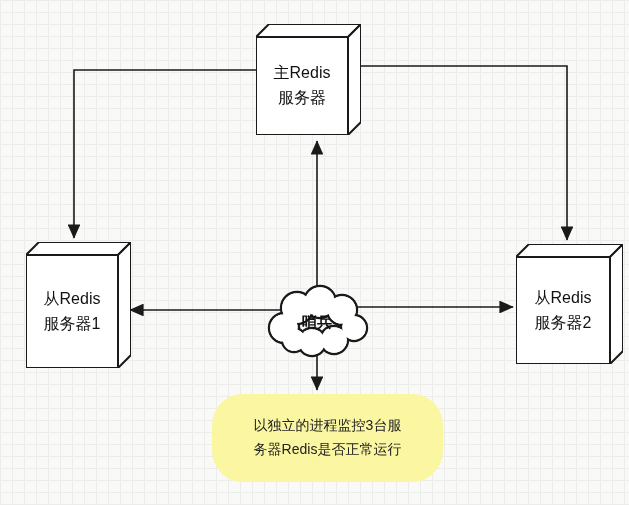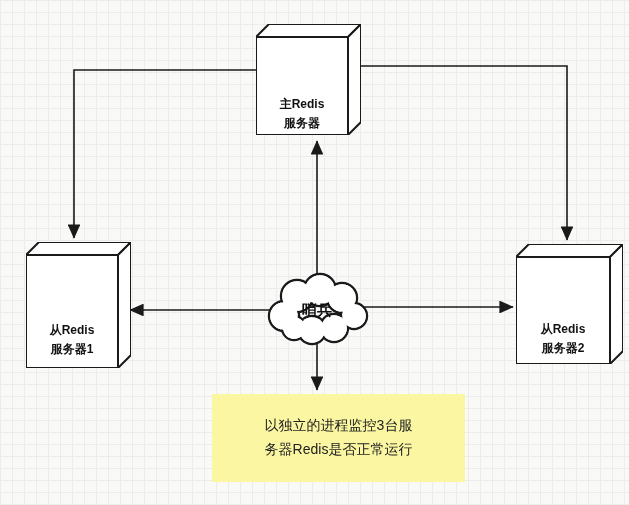--- a/index.html
+++ b/index.html
@@ -13,38 +13,38 @@
       linear-gradient(90deg, #ececea 1px, transparent 1px);
     background-size:12px 12px;
     font-family:"Liberation Sans", sans-serif;
   }
   .connectors{position:absolute;left:0;top:0;z-index:1;}
   .node{position:absolute;z-index:2;}
   .box-frame{display:block;}
   .box-label{
     position:absolute;left:0;
     display:flex;align-items:center;justify-content:center;
-    text-align:center;font-weight:bold;font-size:12px;line-height:1.55;
-    white-space:pre-line;color:#111;margin-top:28px;
+    text-align:center;font-weight:normal;font-size:16px;line-height:1.55;
+    white-space:pre-line;color:#111;
   }
   .master{left:256px;top:24px;width:105px;height:111px;}
   .master .box-label{top:13px;width:92px;height:98px;}
   .slave1{left:26px;top:242px;width:105px;height:126px;}
   .slave1 .box-label{top:13px;width:92px;height:113px;}
   .slave2{left:516px;top:244px;width:107px;height:120px;}
   .slave2 .box-label{top:13px;width:94px;height:107px;}
-  .cloud{left:264px;top:268px;width:106px;height:82px;text-decoration:underline;}
+  .cloud{left:264px;top:280px;width:106px;height:82px;text-decoration:underline;}
   .cloud-label{
     position:absolute;inset:0;display:flex;align-items:center;justify-content:center;
     font-size:15px;font-weight:600;color:#111;padding-top:2px;
   }
   .note{
-    position:absolute;left:212px;top:394px;width:253px;height:88px;
+    position:absolute;left:212px;top:394px;width:231px;height:88px;
     background:#fbf6a1;z-index:2;
-    display:flex;align-items:center;justify-content:center;
+    display:flex;align-items:center;justify-content:center;border-radius:31px;
   }
   .note-text{
     font-size:14px;line-height:1.7;color:#222;
     text-align:center;white-space:pre-line;
   }
   .watermark{
     position:absolute;right:6px;bottom:4px;z-index:3;
     font-size:13px;color:#c8c8c8;letter-spacing:.3px;
   }
 </style>

